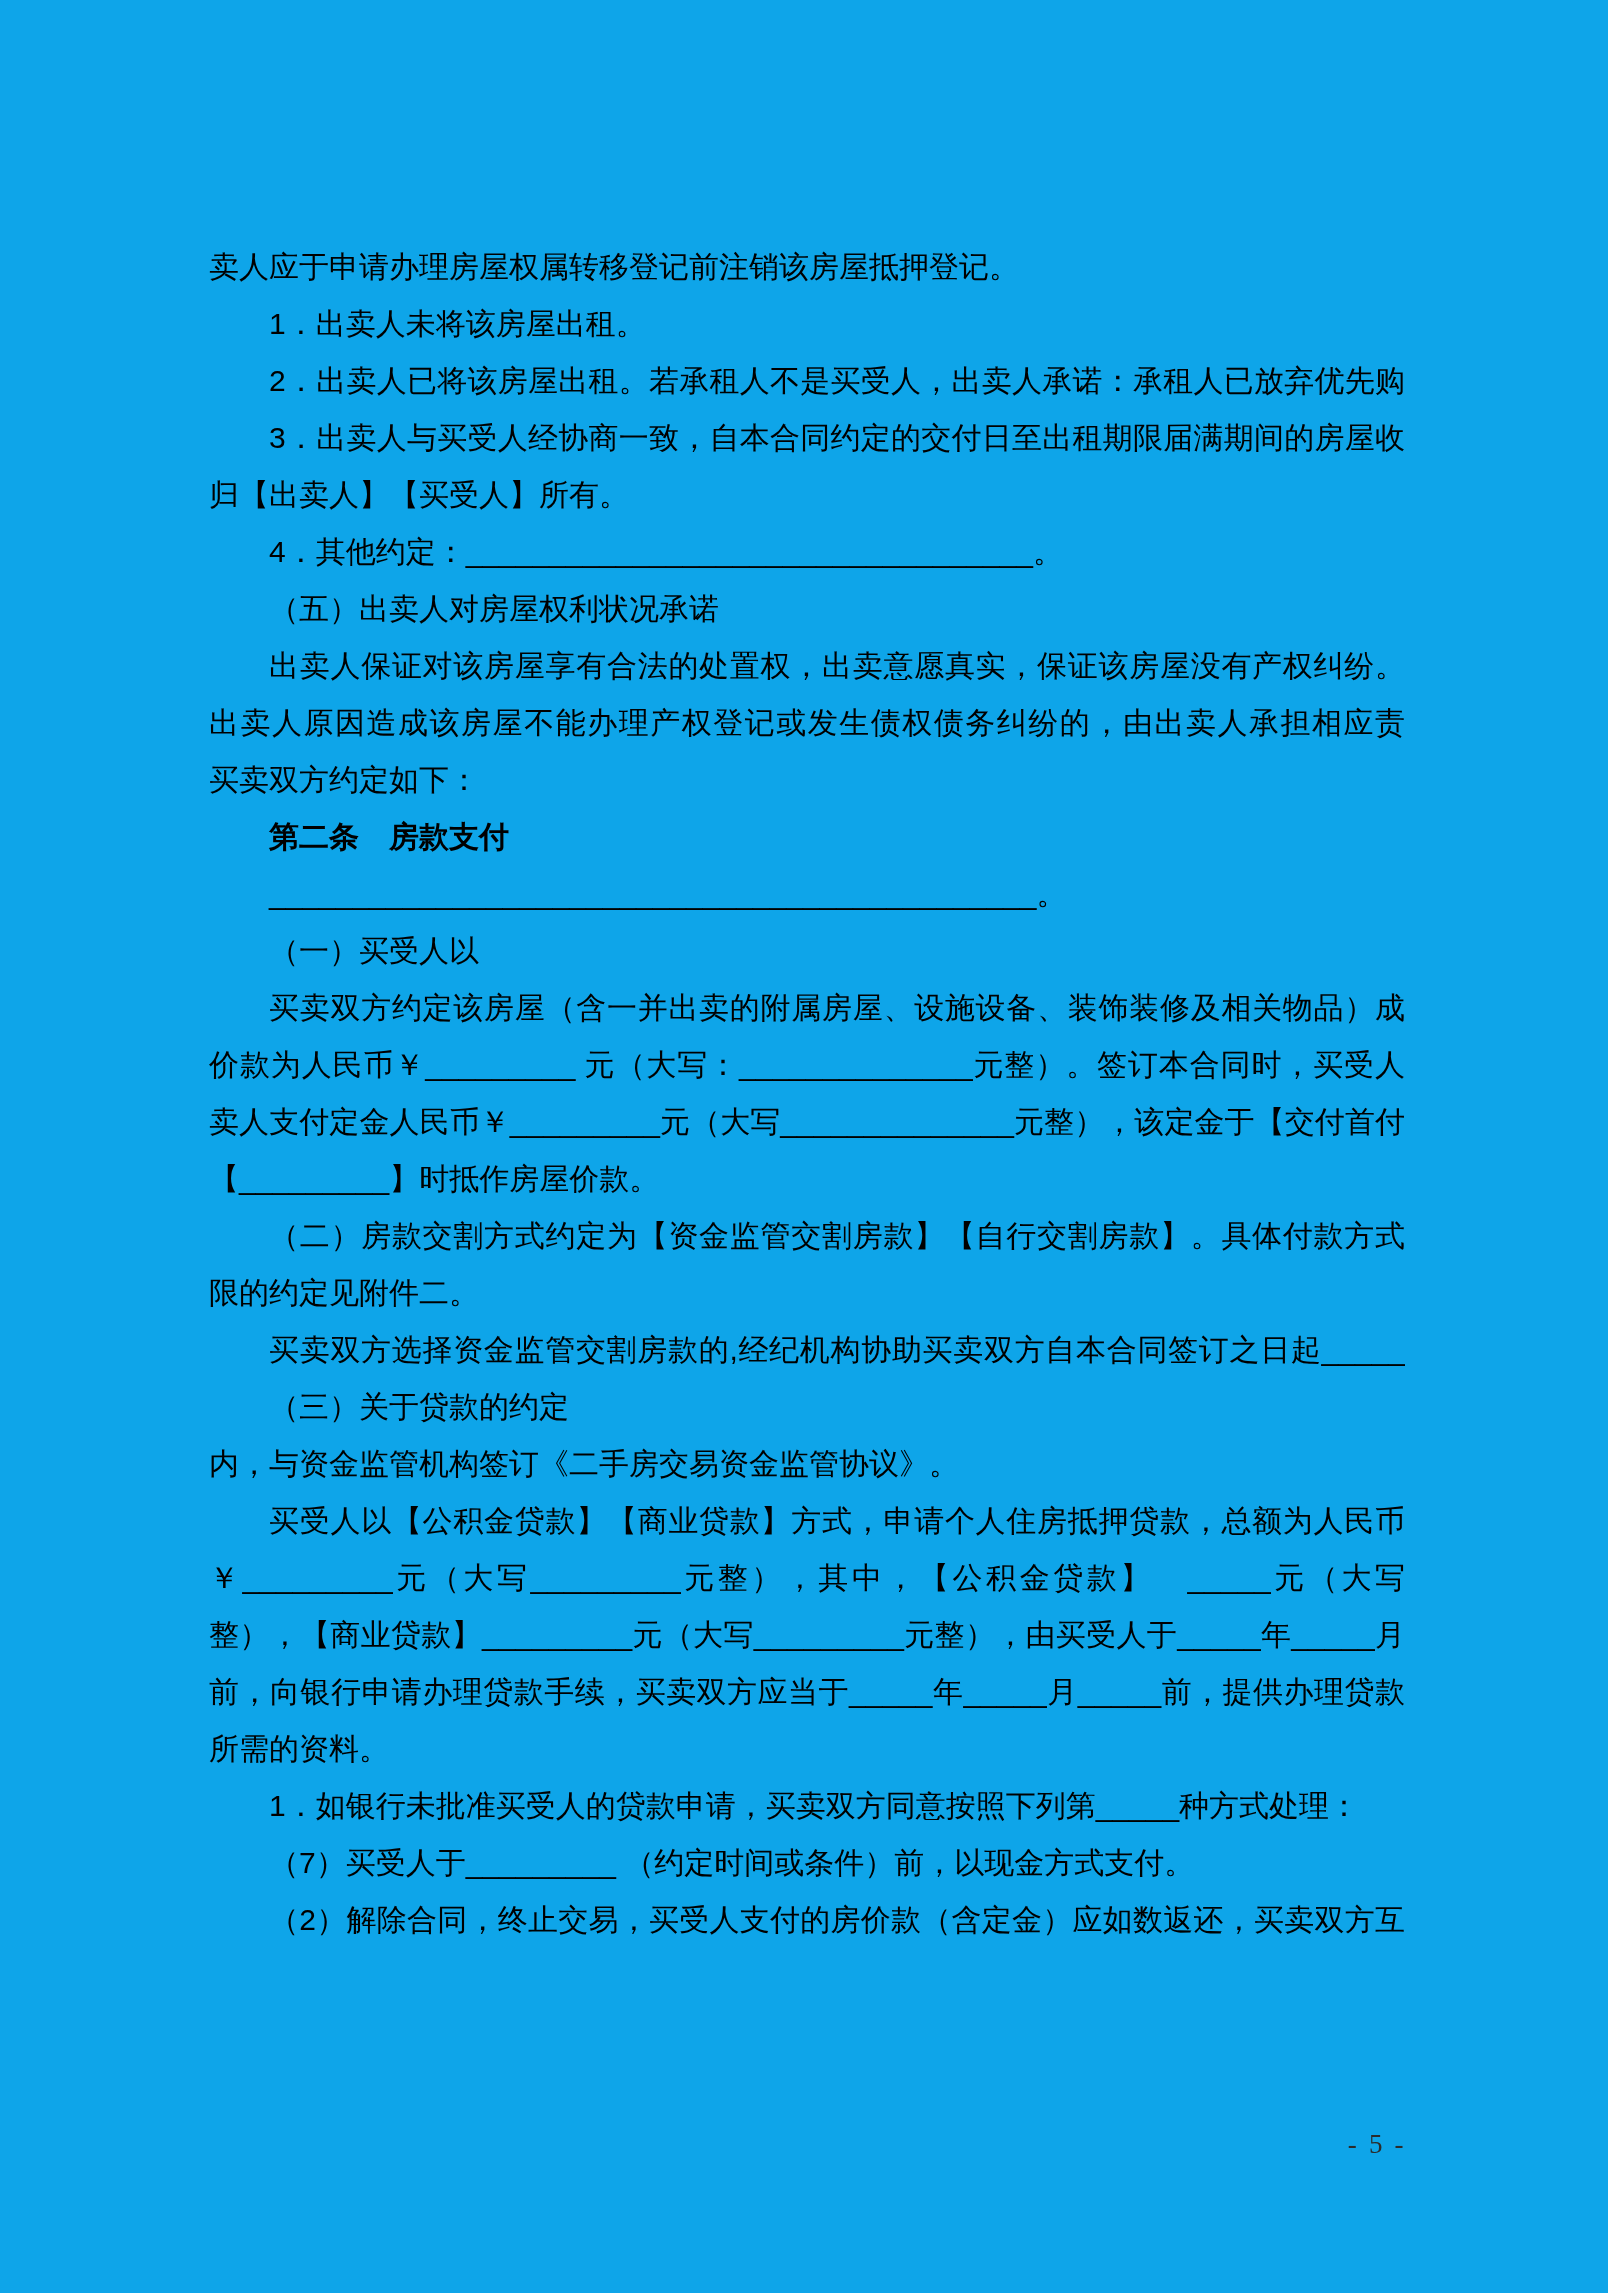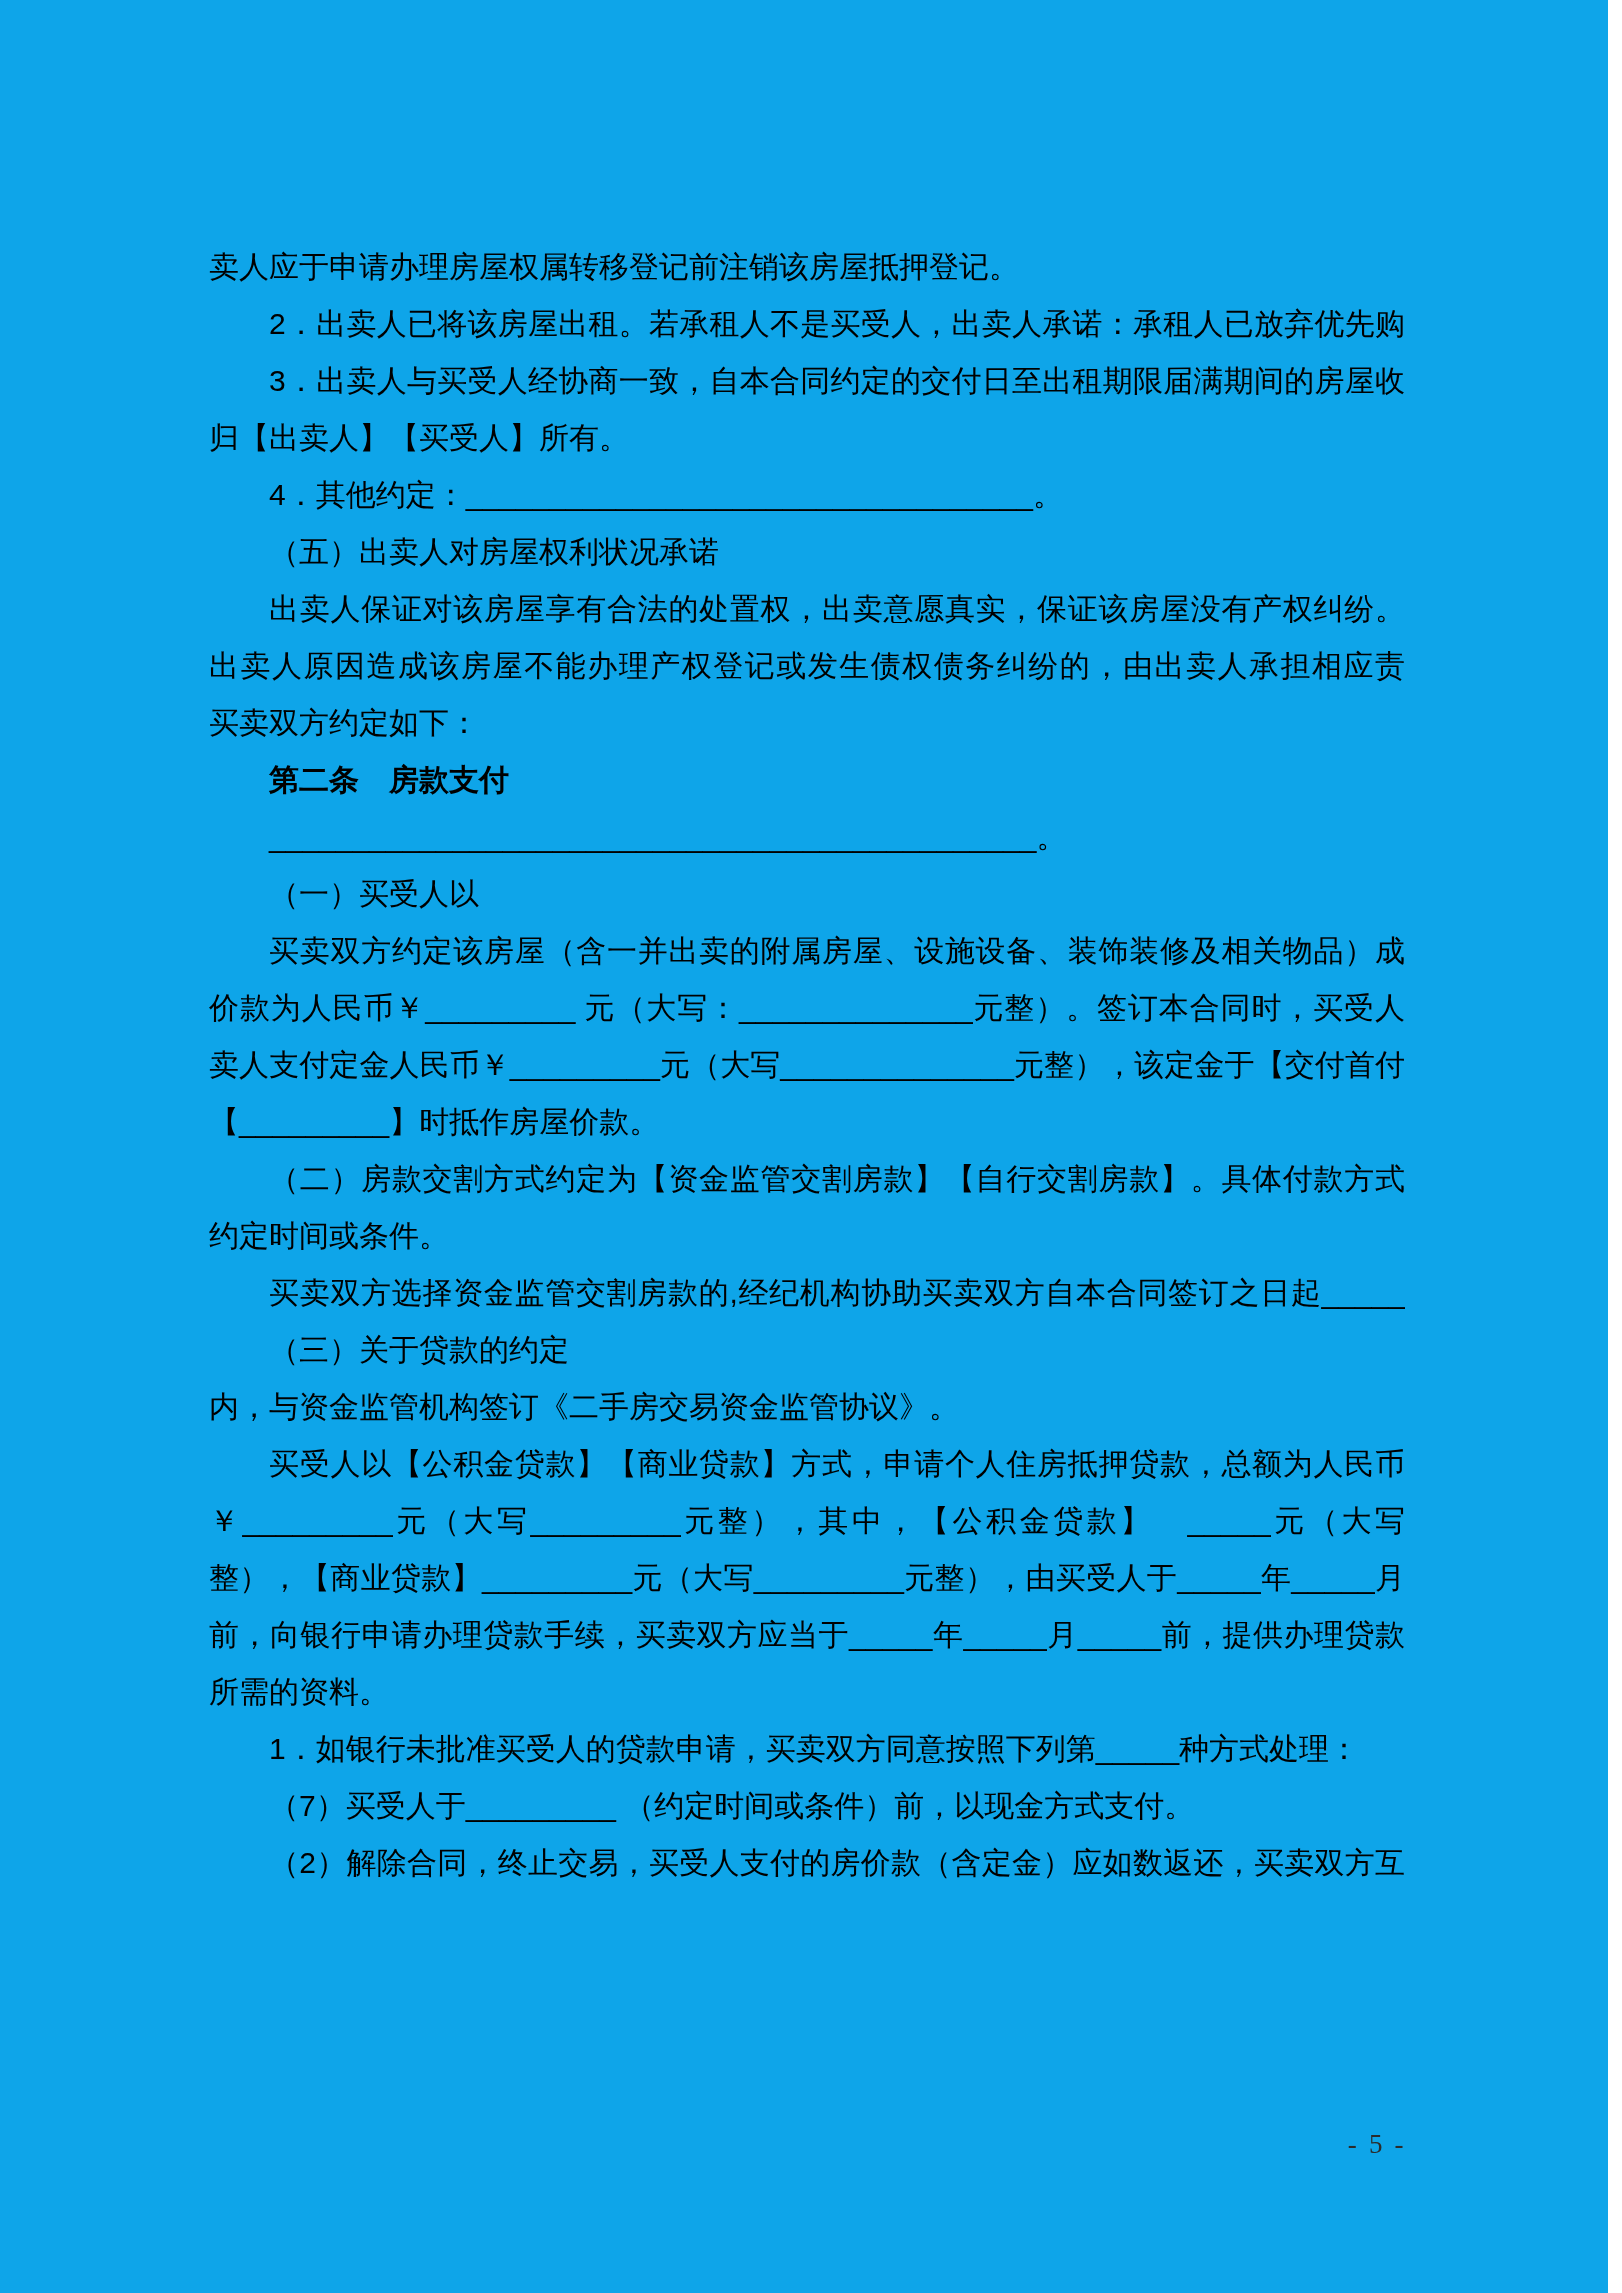--- a/index.html
+++ b/index.html
@@ -53,37 +53,38 @@
     letter-spacing: 2.7px;
     white-space: pre;
   }
 </style>
 </head>
 <body>
 
 <div class="page">
   <div class="content">
     <div class="line">卖人应于申请办理房屋权属转移登记前注销该房屋抵押登记。</div>
+    <div class="line indent">1．出卖人未将该房屋出租。</div>
     <div class="line indent justify">2．出卖人已将该房屋出租。若承租人不是买受人，出卖人承诺：承租人已放弃优先购买</div>
     <div class="line indent justify">3．出卖人与买受人经协商一致，自本合同约定的交付日至出租期限届满期间的房屋收益</div>
     <div class="line">归【出卖人】【买受人】所有。</div>
     <div class="line indent">4．其他约定：__________________________________。</div>
     <div class="line indent">（五）出卖人对房屋权利状况承诺</div>
     <div class="line indent justify">出卖人保证对该房屋享有合法的处置权，出卖意愿真实，保证该房屋没有产权纠纷。因</div>
     <div class="line justify">出卖人原因造成该房屋不能办理产权登记或发生债权债务纠纷的，由出卖人承担相应责任。</div>
     <div class="line">买卖双方约定如下：</div>
     <div class="line indent bold">第二条　房款支付</div>
     <div class="line indent">______________________________________________。</div>
     <div class="line indent">（一）买受人以</div>
     <div class="line indent justify">买卖双方约定该房屋（含一并出卖的附属房屋、设施设备、装饰装修及相关物品）成交</div>
     <div class="line justify">价款为人民币￥_________ 元（大写：______________元整）。签订本合同时，买受人向出</div>
     <div class="line justify">卖人支付定金人民币￥_________元（大写______________元整），该定金于【交付首付款】</div>
     <div class="line">【_________】时抵作房屋价款。</div>
     <div class="line indent justify">（二）房款交割方式约定为【资金监管交割房款】【自行交割房款】。具体付款方式及期</div>
-    <div class="line">约定时间或条件。</div>
+    <div class="line">限的约定见附件二。</div>
     <div class="line indent justify">买卖双方选择资金监管交割房款的,经纪机构协助买卖双方自本合同签订之日起_____日</div>
     <div class="line indent">（三）关于贷款的约定</div>
     <div class="line">内，与资金监管机构签订《二手房交易资金监管协议》。</div>
     <div class="line indent justify">买受人以【公积金贷款】【商业贷款】方式，申请个人住房抵押贷款，总额为人民币</div>
     <div class="line justify">￥_________元（大写_________元整），其中，【公积金贷款】　_____元（大写_________元</div>
     <div class="line justify">整），【商业贷款】_________元（大写_________元整），由买受人于_____年_____月_____日</div>
     <div class="line justify">前，向银行申请办理贷款手续，买卖双方应当于_____年_____月_____前，提供办理贷款手续</div>
     <div class="line">所需的资料。</div>
     <div class="line indent">1．如银行未批准买受人的贷款申请，买卖双方同意按照下列第_____种方式处理：</div>
     <div class="line indent">（7）买受人于_________ （约定时间或条件）前，以现金方式支付。</div>

